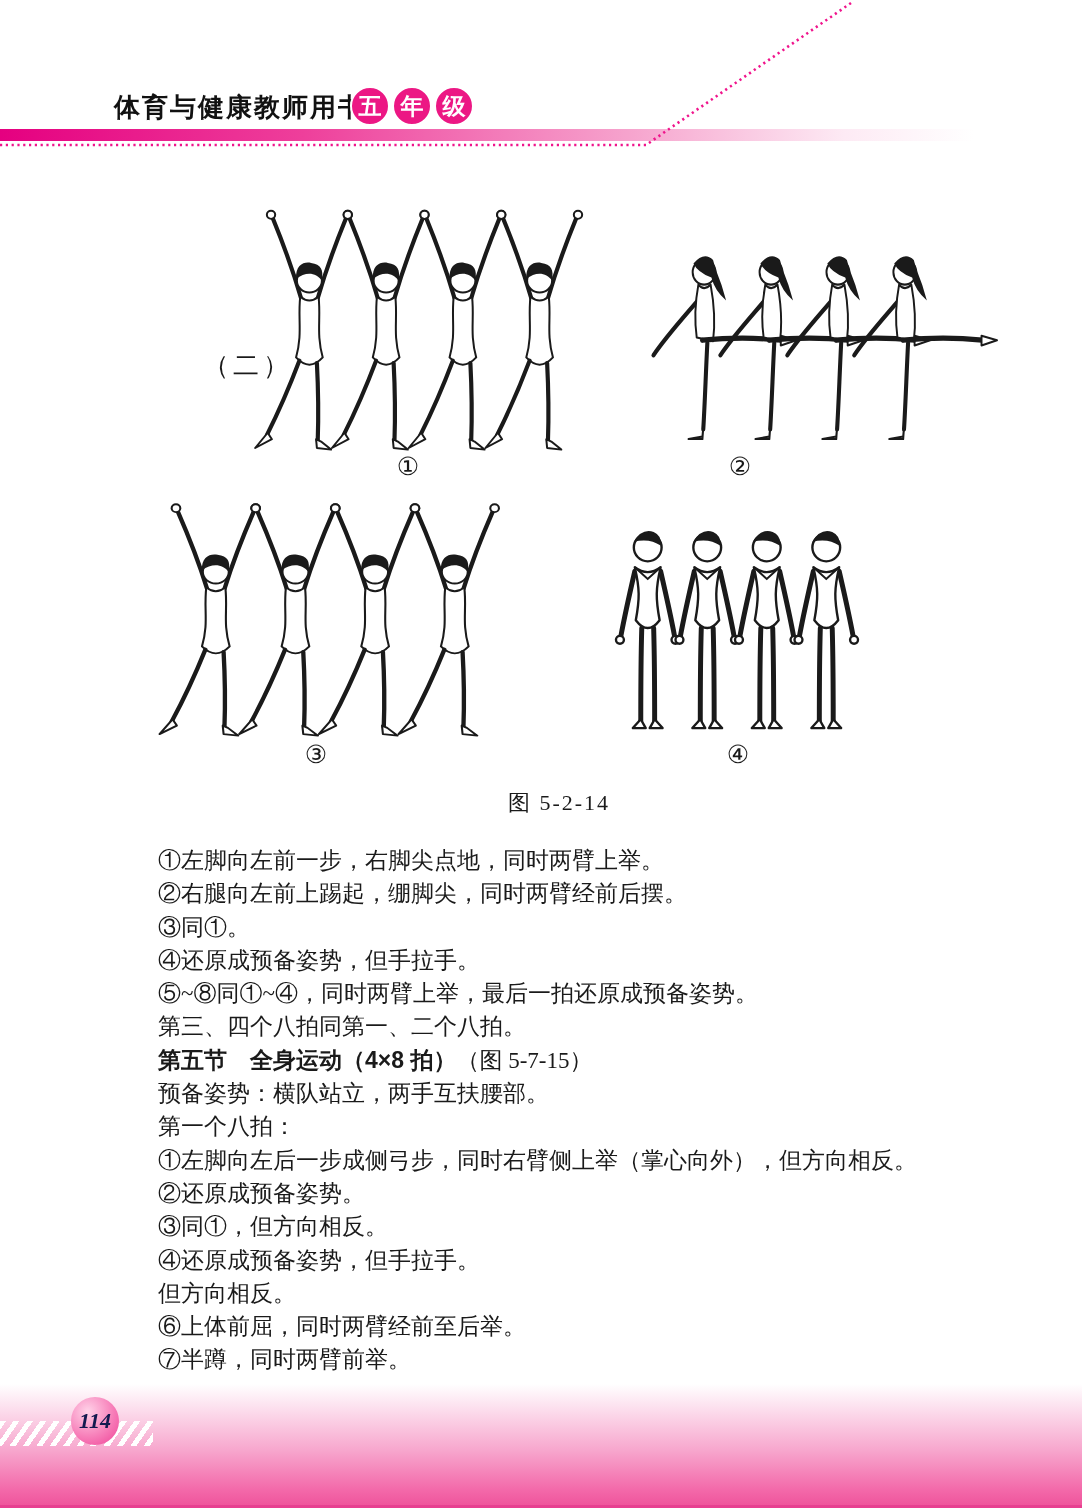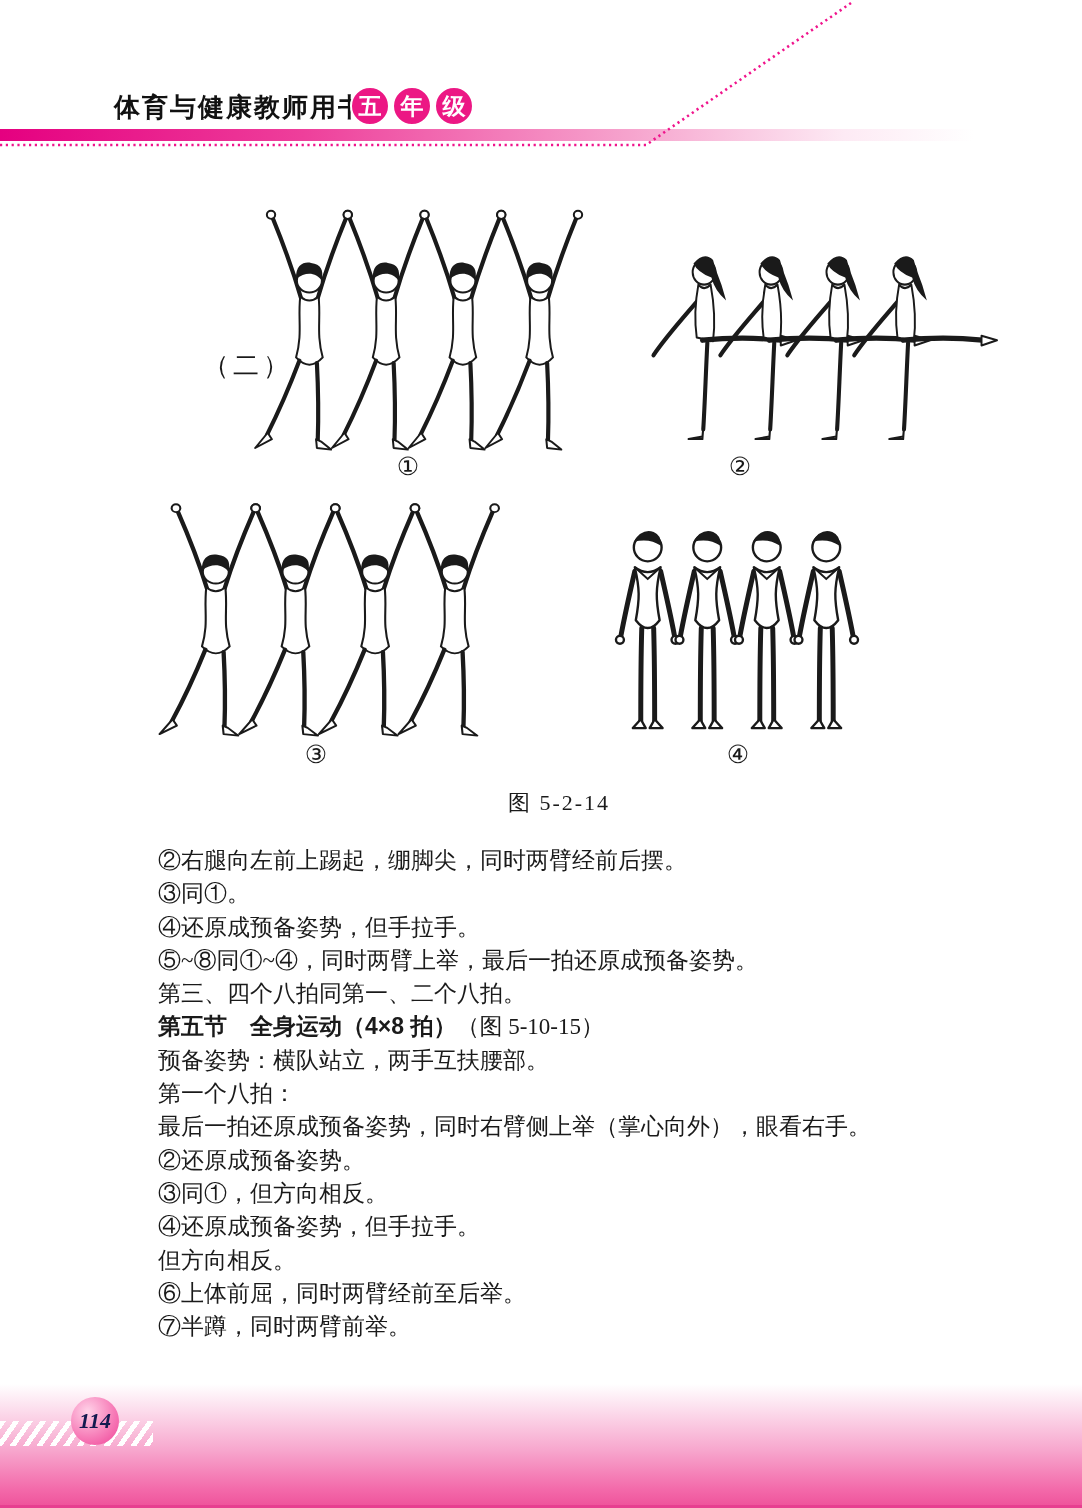--- a/index.html
+++ b/index.html
@@ -133,29 +133,30 @@
     <use href="#dC" transform="translate(36,4)"></use>
     <use href="#dC" transform="translate(96,4)"></use>
     <use href="#dC" transform="translate(156,4)"></use>
     <use href="#dC" transform="translate(216,4)"></use>
   </svg>
   <div class="fig-label" style="left:718px;top:740px;">④</div>
 
   <div class="caption">图 5-2-14</div>
 
   <div class="body-text">
+    <div class="line">①左脚向左前一步，右脚尖点地，同时两臂上举。</div>
     <div class="line">②右腿向左前上踢起，绷脚尖，同时两臂经前后摆。</div>
     <div class="line">③同①。</div>
     <div class="line">④还原成预备姿势，但手拉手。</div>
     <div class="line">⑤~⑧同①~④，同时两臂上举，最后一拍还原成预备姿势。</div>
     <div class="line">第三、四个八拍同第一、二个八拍。</div>
-    <div class="line heading-line"><span class="bold-head">第五节　全身运动（4×8 拍）</span><span>（图 5-10-15）</span></div>
+    <div class="line heading-line"><span class="bold-head">第五节　全身运动（4×8 拍）</span><span>（图 5-7-15）</span></div>
     <div class="line">预备姿势：横队站立，两手互扶腰部。</div>
     <div class="line">第一个八拍：</div>
-    <div class="line">最后一拍还原成预备姿势，同时右臂侧上举（掌心向外），眼看右手。</div>
+    <div class="line">①左脚向左后一步成侧弓步，同时右臂侧上举（掌心向外），但方向相反。</div>
     <div class="line">②还原成预备姿势。</div>
     <div class="line">③同①，但方向相反。</div>
     <div class="line">④还原成预备姿势，但手拉手。</div>
     <div class="line">但方向相反。</div>
     <div class="line">⑥上体前屈，同时两臂经前至后举。</div>
     <div class="line">⑦半蹲，同时两臂前举。</div>
   </div>
 
   <div class="footer-band"></div>
   <div class="stripe-band"></div>

